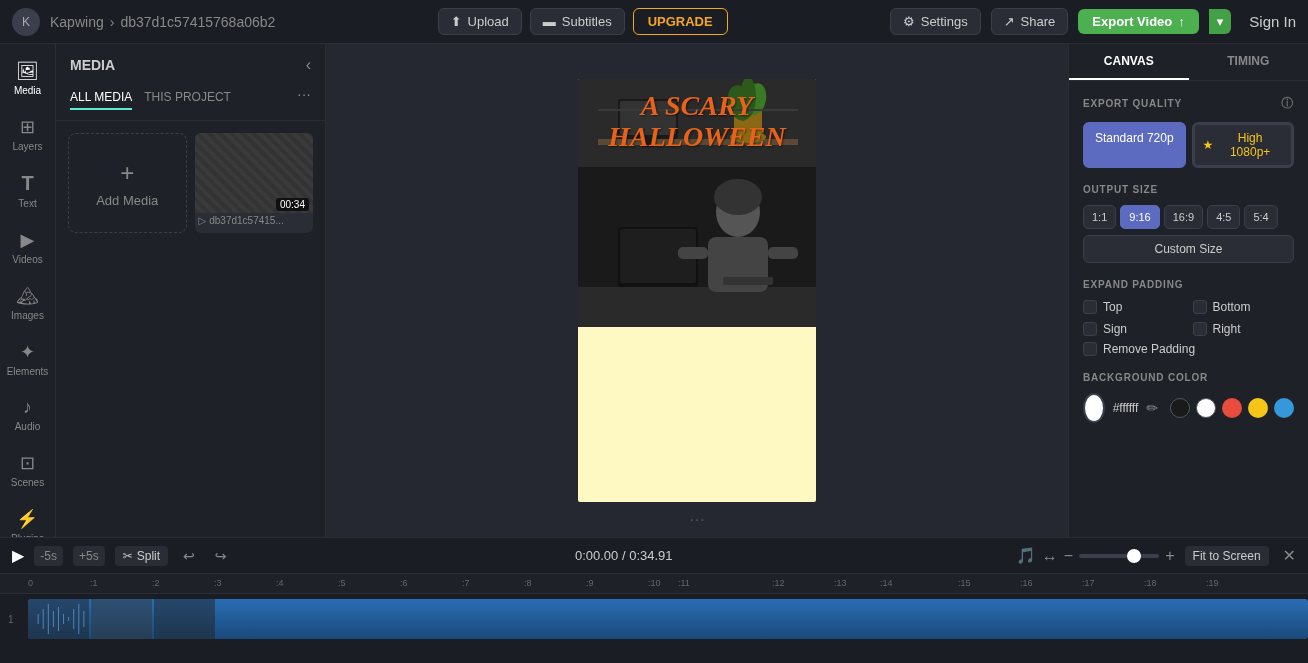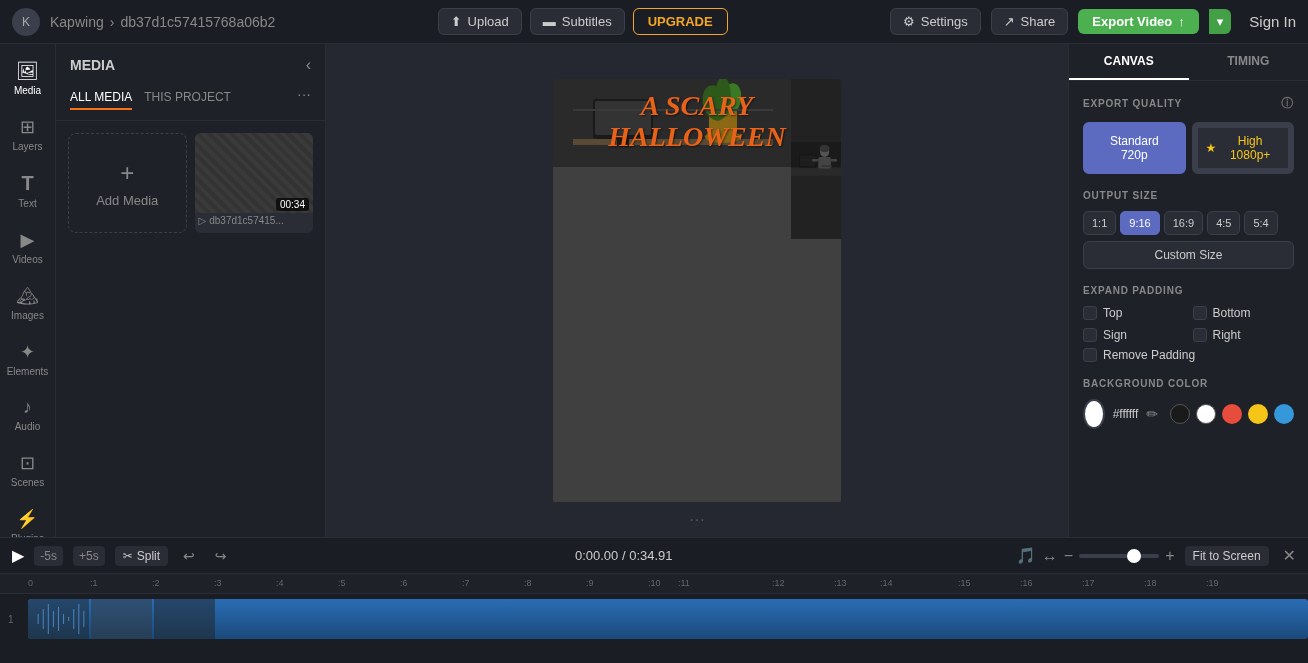--- a/index.html
+++ b/index.html
@@ -27,46 +27,46 @@
     .sidebar-item .label { font-size: 10px; color: #888; }
     .sidebar-item.active .icon, .sidebar-item.active .label { color: #fff; }
 
     
     .media-panel { width: 270px; background: #1e2128; border-right: 1px solid #2a2d35; display: flex; flex-direction: column; flex-shrink: 0; }
     .media-panel-header { display: flex; align-items: center; justify-content: space-between; padding: 12px 14px; }
     .media-panel-title { font-size: 14px; font-weight: 600; color: #ccc; }
     .media-panel-close { color: #888; cursor: pointer; font-size: 16px; }
     .media-tabs { display: flex; gap: 12px; padding: 0 14px 10px; border-bottom: 1px solid #2a2d35; }
     .media-tab { font-size: 12px; color: #888; cursor: pointer; padding: 4px 0; }
-    .media-tab.active { color: #fff; border-bottom: 2px solid #f97316; }
+    .media-tab.active { color: #fff; border-bottom: 2px solid #5eead4; }
     .media-tab-more { margin-left: auto; color: #888; cursor: pointer; font-size: 14px; }
     .media-grid { display: grid; grid-template-columns: 1fr 1fr; gap: 8px; padding: 12px; }
     .add-media-btn { border: 1.5px dashed #3a3f4b; border-radius: 8px; display: flex; flex-direction: column; align-items: center; justify-content: center; gap: 6px; cursor: pointer; height: 100px; color: #888; font-size: 13px; }
     .add-media-btn .plus { font-size: 24px; color: #888; }
     .media-thumb { border-radius: 6px; overflow: hidden; position: relative; height: 100px; background: #2a2d35; }
     .media-thumb-img { width: 100%; height: 80px; background: linear-gradient(135deg, #333 0%, #555 50%, #444 100%); display: flex; align-items: center; justify-content: center; overflow: hidden; }
     .media-thumb-inner { width: 100%; height: 100%; background: repeating-linear-gradient(45deg, #333, #333 4px, #3a3a3a 4px, #3a3a3a 8px); }
     .media-thumb-duration { position: absolute; bottom: 22px; right: 4px; background: rgba(0,0,0,0.7); border-radius: 3px; padding: 1px 4px; font-size: 10px; color: #fff; }
     .media-thumb-name { padding: 2px 4px; font-size: 10px; color: #888; display: flex; align-items: center; gap: 3px; }
 
     
     .canvas-area { flex: 1; background: #252830; display: flex; align-items: center; justify-content: center; position: relative; overflow: hidden; }
-    .canvas-preview { width: 288px; height: 423px; background: #404040; border-radius: 2px; position: relative; overflow: hidden; display: flex; flex-direction: row; }
+    .canvas-preview { width: 238px; height: 423px; background: #fef9c3; border-radius: 2px; position: relative; overflow: hidden; display: flex; flex-direction: column; }
     .canvas-title-overlay { position: absolute; top: 0; left: 0; right: 0; padding: 12px 8px; text-align: center; font-size: 28px; font-weight: 900; color: #e8621a; font-style: italic; font-family: Georgia, serif; line-height: 1.1; z-index: 2; text-shadow: 1px 1px 2px rgba(0,0,0,0.5); }
 
     
     .right-panel { width: 240px; background: #1e2128; border-left: 1px solid #2a2d35; display: flex; flex-direction: column; flex-shrink: 0; }
     .right-panel-tabs { display: flex; border-bottom: 1px solid #2a2d35; }
     .right-panel-tab { flex: 1; padding: 10px 0; text-align: center; font-size: 12px; font-weight: 600; color: #888; cursor: pointer; }
     .right-panel-tab.active { color: #fff; border-bottom: 2px solid #fff; }
     .right-panel-content { padding: 14px; overflow-y: auto; flex: 1; }
     .panel-section-title { font-size: 10px; font-weight: 600; color: #888; letter-spacing: 0.8px; margin-bottom: 10px; display: flex; align-items: center; justify-content: space-between; }
     .panel-section-title .info-icon { color: #666; font-size: 12px; cursor: pointer; }
     .quality-btns { display: flex; gap: 6px; margin-bottom: 16px; }
-    .quality-btn { flex: 1; padding: 6px 8px; border-radius: 6px; font-size: 12px; font-weight: 500; cursor: pointer; border: 6px solid #eab308; color: #ccc; background: #2a2d35; text-align: center; }
+    .quality-btn { flex: 1; padding: 6px 8px; border-radius: 6px; font-size: 12px; font-weight: 500; cursor: pointer; border: 3px solid #eab308; color: #ccc; background: #2a2d35; text-align: center; }
     .quality-btn.active { background: #5c6bc0; border-color: #5c6bc0; color: #fff; }
     .quality-btn.premium { background: #2a2d35; border-color: #3a3f4b; color: #f5c518; display: flex; align-items: center; gap: 4px; justify-content: center; }
     .size-section { margin-bottom: 16px; }
     .size-btns { display: flex; gap: 4px; flex-wrap: wrap; margin-bottom: 6px; }
     .size-btn { padding: 5px 8px; border-radius: 5px; font-size: 11px; font-weight: 500; cursor: pointer; border: 1px solid #3a3f4b; color: #ccc; background: #2a2d35; }
     .size-btn.active { background: #5c6bc0; border-color: #5c6bc0; color: #fff; }
     .custom-size-btn { width: 100%; padding: 6px; border-radius: 6px; font-size: 12px; cursor: pointer; border: 1px solid #3a3f4b; color: #ccc; background: #2a2d35; text-align: center; margin-top: 4px; }
     .padding-section { margin-bottom: 16px; }
     .padding-grid { display: grid; grid-template-columns: 1fr 1fr; gap: 8px; margin-bottom: 6px; }
     .padding-item { display: flex; align-items: center; gap: 6px; font-size: 12px; color: #ccc; cursor: pointer; }

